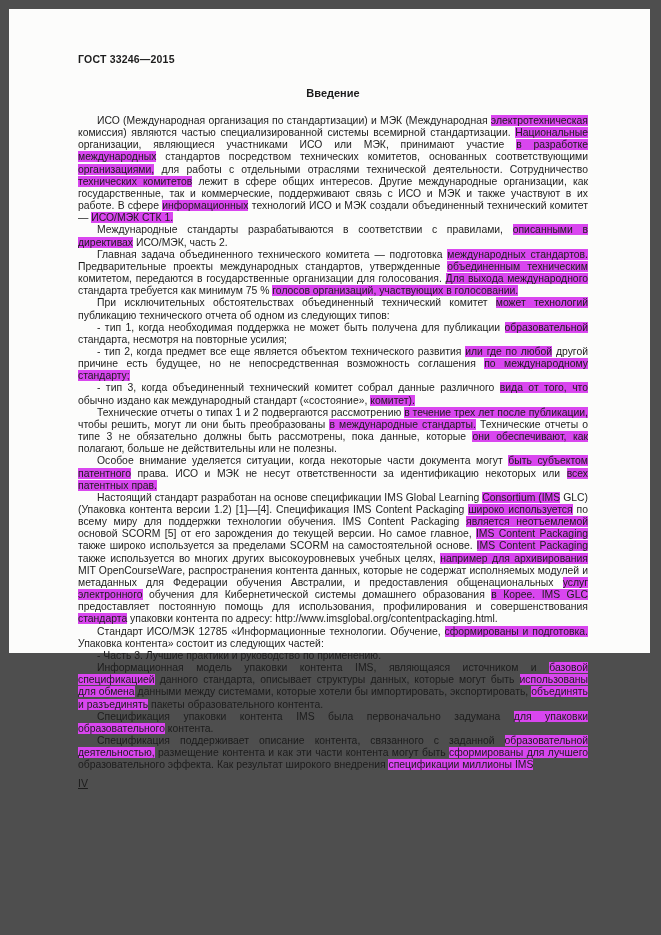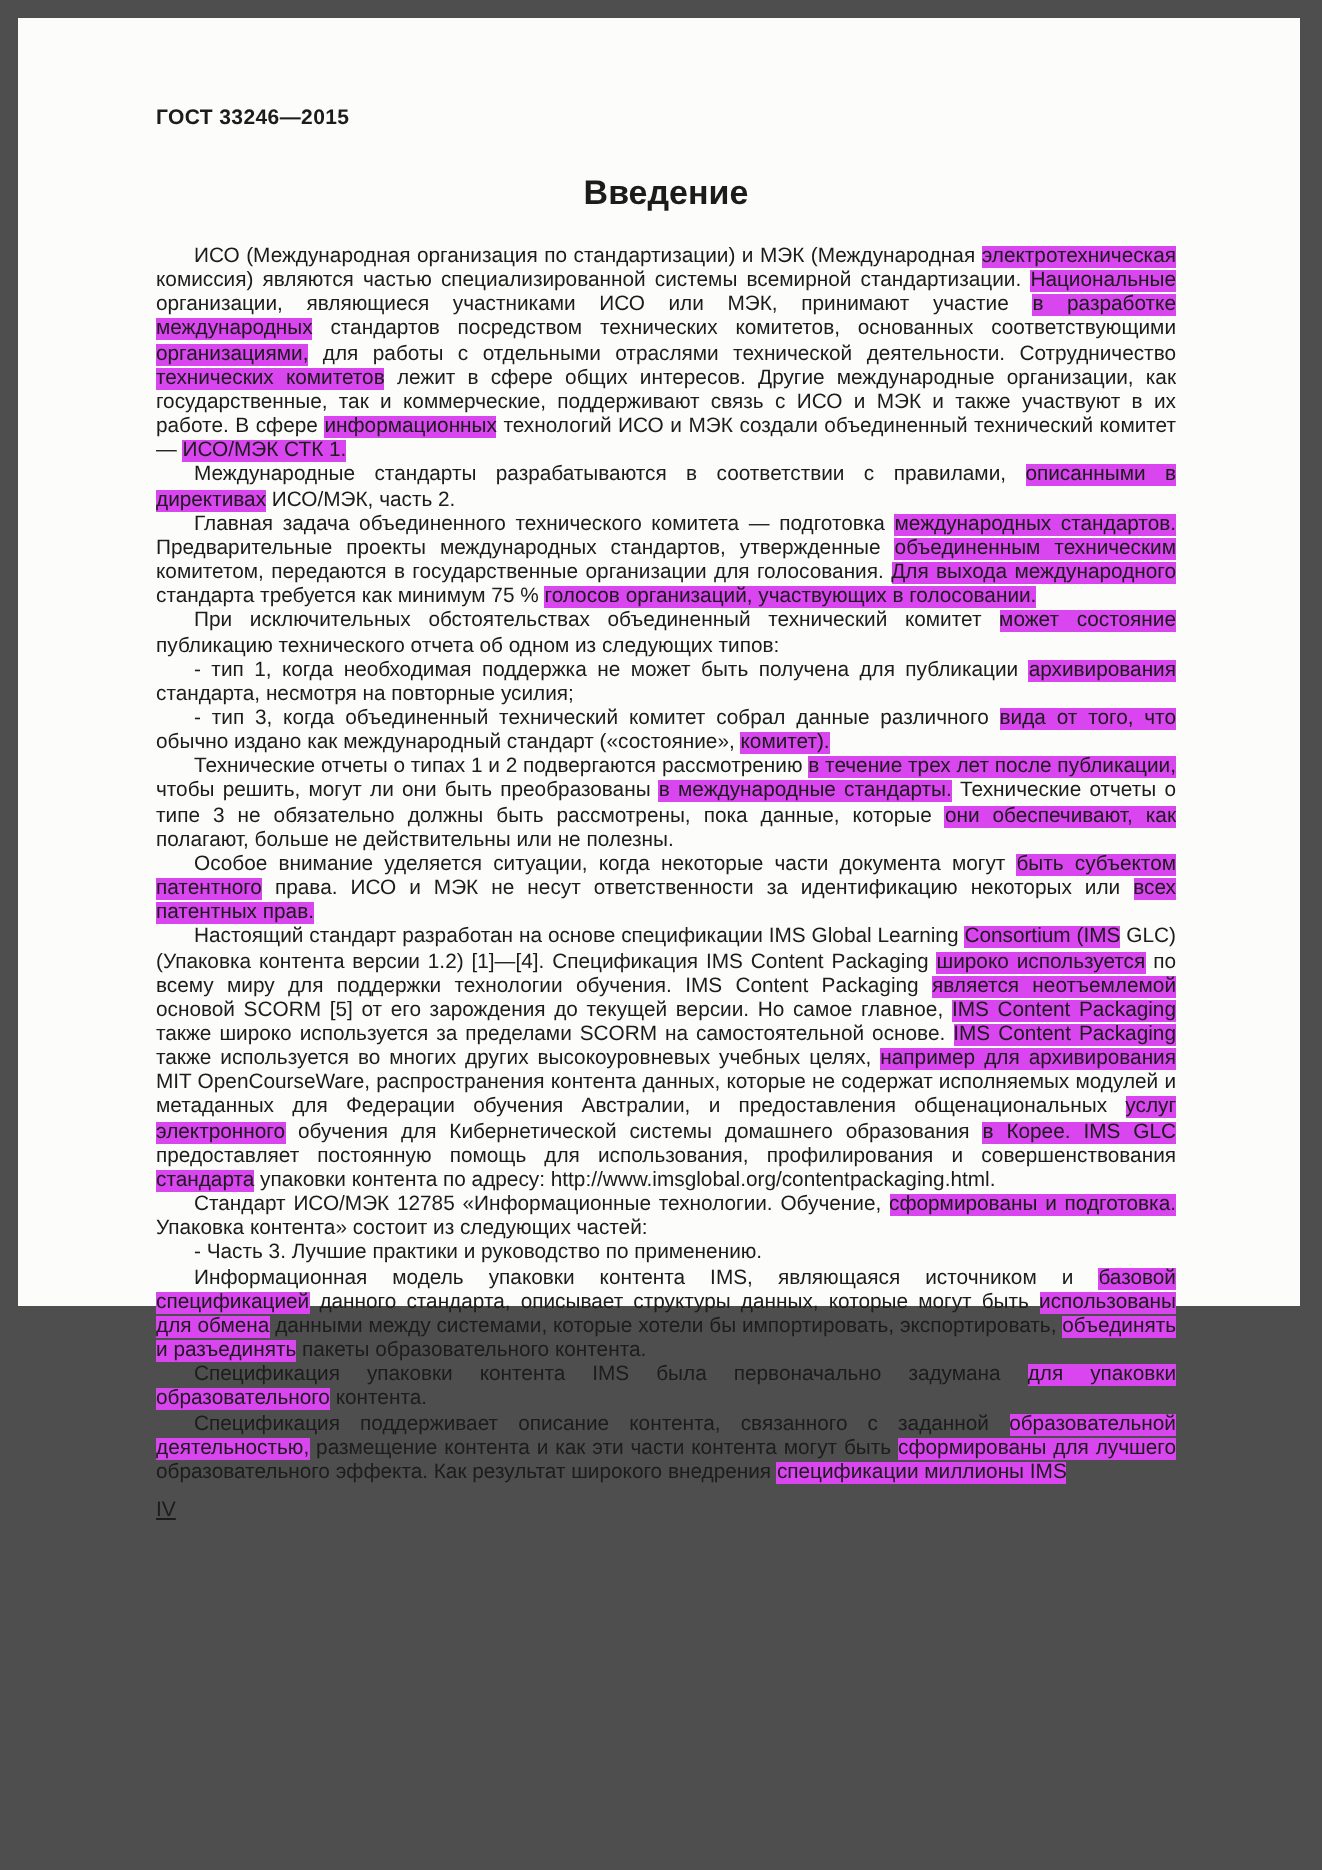--- a/index.html
+++ b/index.html
@@ -22,21 +22,21 @@
     padding: 44px 62px 0 69px;
     color: #1c1c1c;
   }
   .doc-header {
     font-size: 10.5px;
     font-weight: bold;
     letter-spacing: 0.2px;
     margin-bottom: 22px;
   }
   .doc-title {
-    font-size: 17px;
+    font-size: 11px;
     font-weight: bold;
     text-align: center;
     margin: 0 0 16px 0;
   }
   .doc-body {
     font-size: 10.4px;
     line-height: 12.15px;
     text-align: justify;
   }
   .para {
@@ -55,22 +55,23 @@
 </head>
 <body>
 
 <div class="page">
   <div class="doc-header">ГОСТ 33246—2015</div>
   <h1 class="doc-title">Введение</h1>
   <div class="doc-body">
       <p class="para">ИСО (Международная организация по стандартизации) и МЭК (Международная <span class="hl">электротехническая</span> комиссия) являются частью специализированной системы всемирной стандартизации. <span class="hl">Национальные</span> организации, являющиеся участниками ИСО или МЭК, принимают участие <span class="hl">в разработке международных</span> стандартов посредством технических комитетов, основанных соответствующими <span class="hl">организациями,</span> для работы с отдельными отраслями технической деятельности. Сотрудничество <span class="hl">технических комитетов</span> лежит в сфере общих интересов. Другие международные организации, как государственные, так и коммерческие, поддерживают связь с ИСО и МЭК и также участвуют в их работе. В сфере <span class="hl">информационных</span> технологий ИСО и МЭК создали объединенный технический комитет — <span class="hl">ИСО/МЭК СТК 1.</span></p>
       <p class="para">Международные стандарты разрабатываются в соответствии с правилами, <span class="hl">описанными в директивах</span> ИСО/МЭК, часть 2.</p>
       <p class="para">Главная задача объединенного технического комитета — подготовка <span class="hl">международных стандартов.</span> Предварительные проекты международных стандартов, утвержденные <span class="hl">объединенным техническим</span> комитетом, передаются в государственные организации для голосования. <span class="hl">Для выхода международного</span> стандарта требуется как минимум 75 % <span class="hl">голосов организаций, участвующих в голосовании.</span></p>
-      <p class="para">При исключительных обстоятельствах объединенный технический комитет <span class="hl">может состояние</span> публикацию технического отчета об одном из следующих типов:</p>
-      <p class="para">- тип 1, когда необходимая поддержка не может быть получена для публикации <span class="hl">архивирования</span> стандарта, несмотря на повторные усилия;</p>
+      <p class="para">При исключительных обстоятельствах объединенный технический комитет <span class="hl">может технологий</span> публикацию технического отчета об одном из следующих типов:</p>
+      <p class="para">- тип 1, когда необходимая поддержка не может быть получена для публикации <span class="hl">образовательной</span> стандарта, несмотря на повторные усилия;</p>
+      <p class="para">- тип 2, когда предмет все еще является объектом технического развития <span class="hl">или где по любой</span> другой причине есть будущее, но не непосредственная возможность соглашения <span class="hl">по международному стандарту;</span></p>
       <p class="para">- тип 3, когда объединенный технический комитет собрал данные различного <span class="hl">вида от того, что</span> обычно издано как международный стандарт («состояние», <span class="hl">комитет).</span></p>
       <p class="para">Технические отчеты о типах 1 и 2 подвергаются рассмотрению <span class="hl">в течение трех лет после публикации,</span> чтобы решить, могут ли они быть преобразованы <span class="hl">в международные стандарты.</span> Технические отчеты о типе 3 не обязательно должны быть рассмотрены, пока данные, которые <span class="hl">они обеспечивают, как</span> полагают, больше не действительны или не полезны.</p>
       <p class="para">Особое внимание уделяется ситуации, когда некоторые части документа могут <span class="hl">быть субъектом патентного</span> права. ИСО и МЭК не несут ответственности за идентификацию некоторых или <span class="hl">всех патентных прав.</span></p>
       <p class="para">Настоящий стандарт разработан на основе спецификации IMS Global Learning <span class="hl">Consortium (IMS</span> GLC) (Упаковка контента версии 1.2) [1]—[4]. Спецификация IMS Content Packaging <span class="hl">широко используется</span> по всему миру для поддержки технологии обучения. IMS Content Packaging <span class="hl">является неотъемлемой</span> основой SCORM [5] от его зарождения до текущей версии. Но самое главное, <span class="hl">IMS Content Packaging</span> также широко используется за пределами SCORM на самостоятельной основе. <span class="hl">IMS Content Packaging</span> также используется во многих других высокоуровневых учебных целях, <span class="hl">например для архивирования</span> MIT OpenCourseWare, распространения контента данных, которые не содержат исполняемых модулей и метаданных для Федерации обучения Австралии, и предоставления общенациональных <span class="hl">услуг электронного</span> обучения для Кибернетической системы домашнего образования <span class="hl">в Корее. IMS GLC</span> предоставляет постоянную помощь для использования, профилирования и совершенствования <span class="hl">стандарта</span> упаковки контента по адресу: http://www.imsglobal.org/contentpackaging.html.</p>
       <p class="para">Стандарт ИСО/МЭК 12785 «Информационные технологии. Обучение, <span class="hl">сформированы и подготовка.</span> Упаковка контента» состоит из следующих частей:</p>
       <p class="para">- Часть 3. Лучшие практики и руководство по применению.</p>
       <p class="para">Информационная модель упаковки контента IMS, являющаяся источником и <span class="hl">базовой спецификацией</span> данного стандарта, описывает структуры данных, которые могут быть <span class="hl">использованы для обмена</span> данными между системами, которые хотели бы импортировать, экспортировать, <span class="hl">объединять и разъединять</span> пакеты образовательного контента.</p>
       <p class="para">Спецификация упаковки контента IMS была первоначально задумана <span class="hl">для упаковки образовательного</span> контента.</p>
       <p class="para">Спецификация поддерживает описание контента, связанного с заданной <span class="hl">образовательной деятельностью,</span> размещение контента и как эти части контента могут быть <span class="hl">сформированы для лучшего</span> образовательного эффекта. Как результат широкого внедрения <span class="hl">спецификации миллионы IMS</span></p>
     </div>

